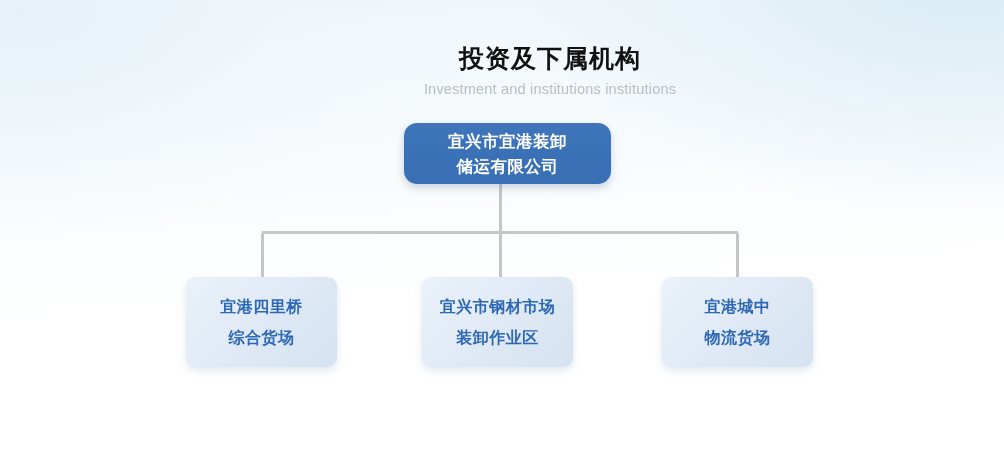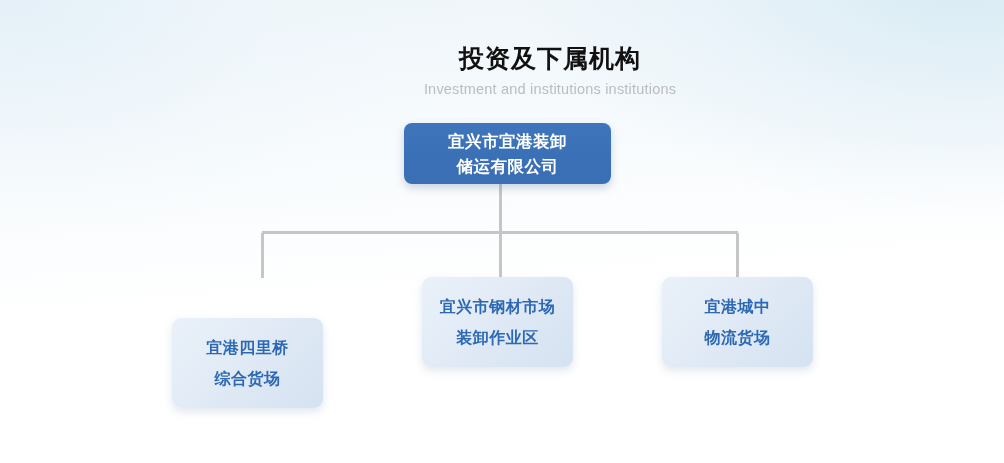--- a/index.html
+++ b/index.html
@@ -73,21 +73,21 @@
     display: block;
     white-space: pre-line;
   }
 
   .root-node {
     left: 404px;
     top: 123px;
     width: 207px;
     height: 61px;
     background: linear-gradient(180deg, #3f76bb 0%, #3a70b6 55%, #3a6fb4 100%);
-    border-radius: 8px;
+    border-radius: 13px;
     box-shadow: 0 4px 9px rgba(92,122,160,0.30);
   }
   .root-node .node-text {
     color: #ffffff;
     font-size: 16.5px;
     font-weight: bold;
     line-height: 25px;
     letter-spacing: 0.5px;
     font-family: "DejaVu Sans", "Liberation Sans", sans-serif;
   }
@@ -102,21 +102,21 @@
   }
   .child-node .node-text {
     color: #2c68b4;
     font-size: 16px;
     font-weight: bold;
     line-height: 31px;
     letter-spacing: 0.5px;
     font-family: "DejaVu Sans", "Liberation Sans", sans-serif;
   }
 
-  .child-node-0 { left: 172px; margin-top: 41px; }
+  .child-node-0 { left: 186px; }
   .child-node-1 { left: 422px; text-align: center; }
   .child-node-2 { left: 662px; align-items: center; }
 </style>
 </head>
 <body>
 
 <div id="org-page">
 
   <div class="heading">
     <div class="heading-title">投资及下属机构</div>

